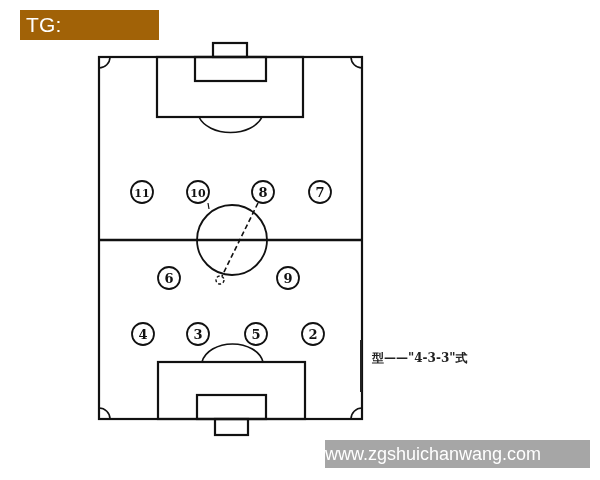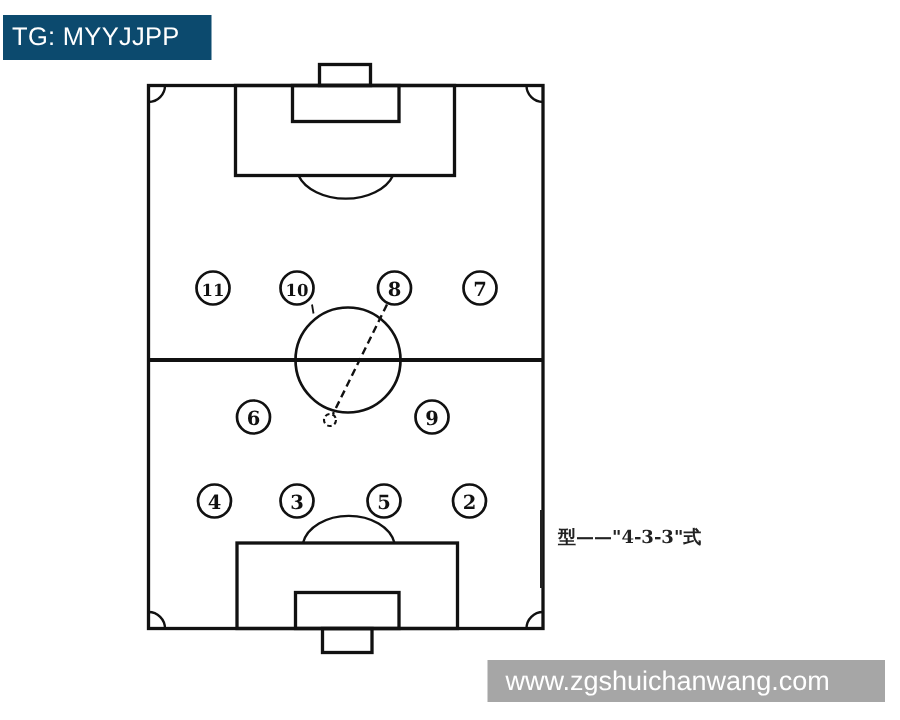--- a/index.html
+++ b/index.html
@@ -1,18 +1,18 @@
 <!DOCTYPE html>
 <html><head>
 <meta charset="utf-8">
 <style>
   html, body { margin:0; padding:0; }
   body { width:600px; height:480px; background:#ffffff; position:relative; overflow:hidden; font-family:"Liberation Sans", sans-serif; }
-  .tag { position:absolute; left:2px; top:10px; width:139px; height:30px; background:#0c4a6e; color:#ffffff; font-size:17px; line-height:30px; padding-left:6px; box-sizing:border-box; letter-spacing:0.2px; }
-  .wm { position:absolute; left:325px; top:440px; width:265px; height:28px; background:#a6a6a6; color:#ffffff; font-size:18px; line-height:28px; padding-left:12px; box-sizing:border-box; }
+  .tag { position:absolute; left:20px; top:10px; width:139px; height:30px; background:#a16207; color:#ffffff; font-size:21px; line-height:30px; padding-left:6px; box-sizing:border-box; letter-spacing:0.2px; }
+  .wm { position:absolute; left:325px; top:440px; width:265px; height:28px; background:#a6a6a6; color:#ffffff; font-size:18px; line-height:28px; padding-left:0; box-sizing:border-box; }
   svg.field { position:absolute; left:0; top:0; }
   .caption { position:absolute; left:372px; top:348px; font-family:"DejaVu Serif", serif; font-size:12px; font-weight:bold; color:#222; line-height:20px; }
   .caption-bar { position:absolute; left:360px; top:340px; width:2px; height:52px; background:#222; }
 </style>
 </head>
 <body>
 
 <div class="tag">TG: MYYJJPP</div>
 
 <svg class="field" width="600" height="480" viewBox="0 0 600 480">

